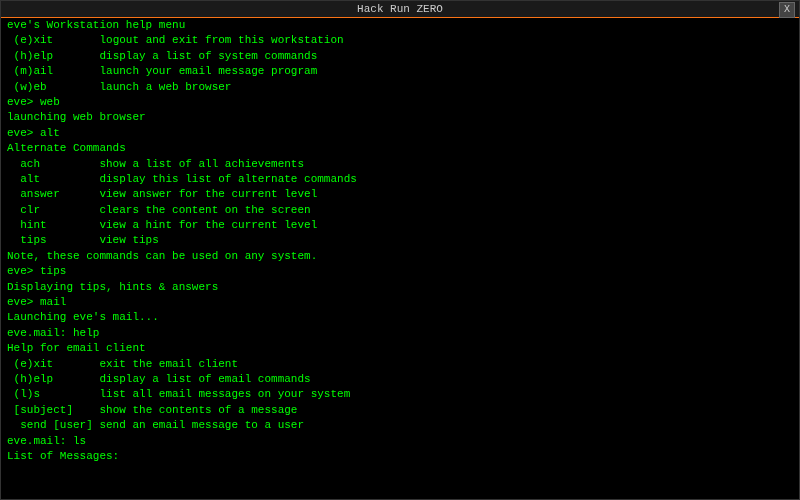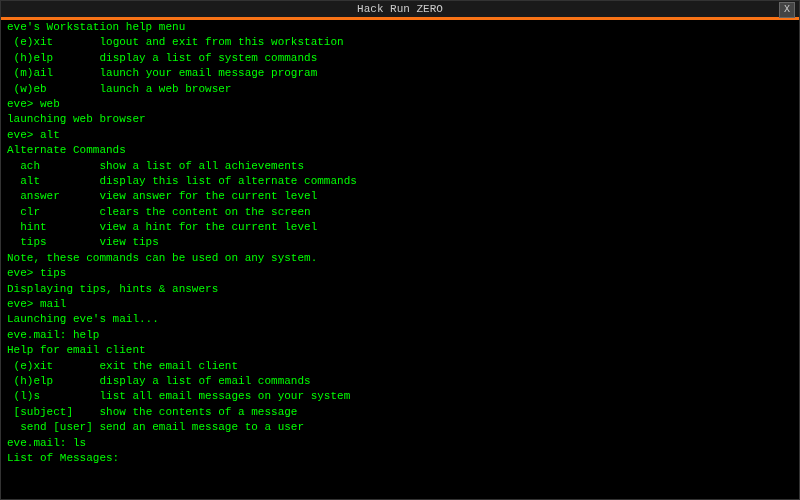--- a/index.html
+++ b/index.html
@@ -26,21 +26,21 @@
       border: 1px solid #333;
     }
 
     #title-bar {
       background: #1a1a1a;
       text-align: center;
       padding: 2px 0;
       color: #ccc;
       font-size: 11px;
       position: relative;
-      border-bottom: 3px solid #f97316;
+      border-bottom: 1px solid #f97316;
     }
 
     #close-button {
       position: absolute;
       right: 4px;
       top: 1px;
       background: #444;
       color: #ccc;
       border: 1px solid #666;
       width: 16px;

